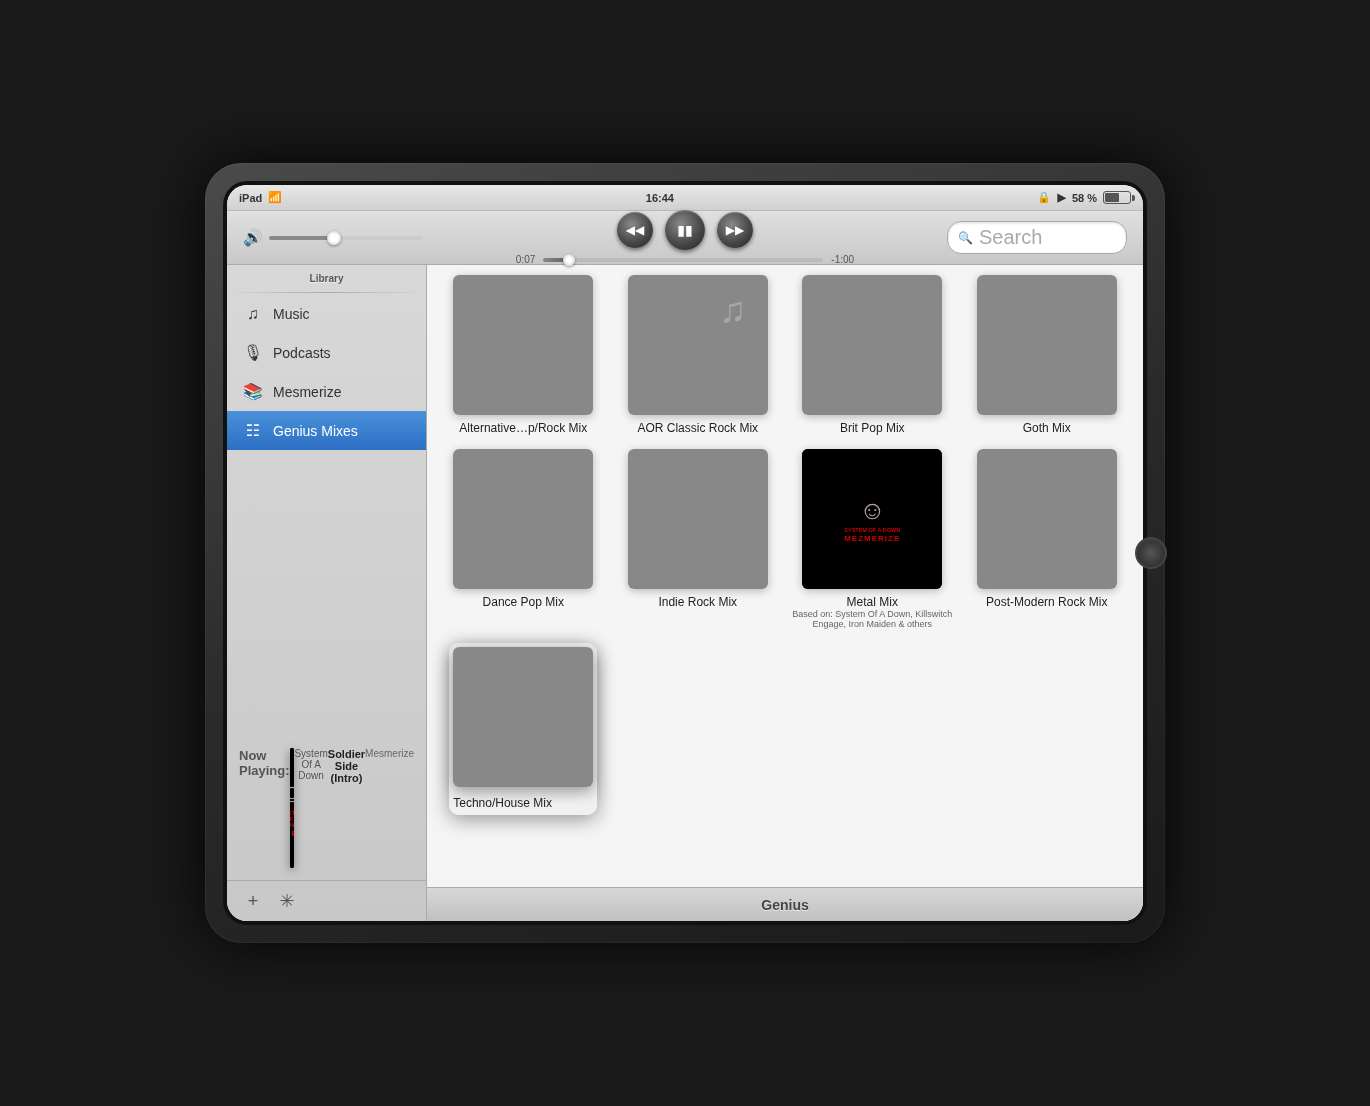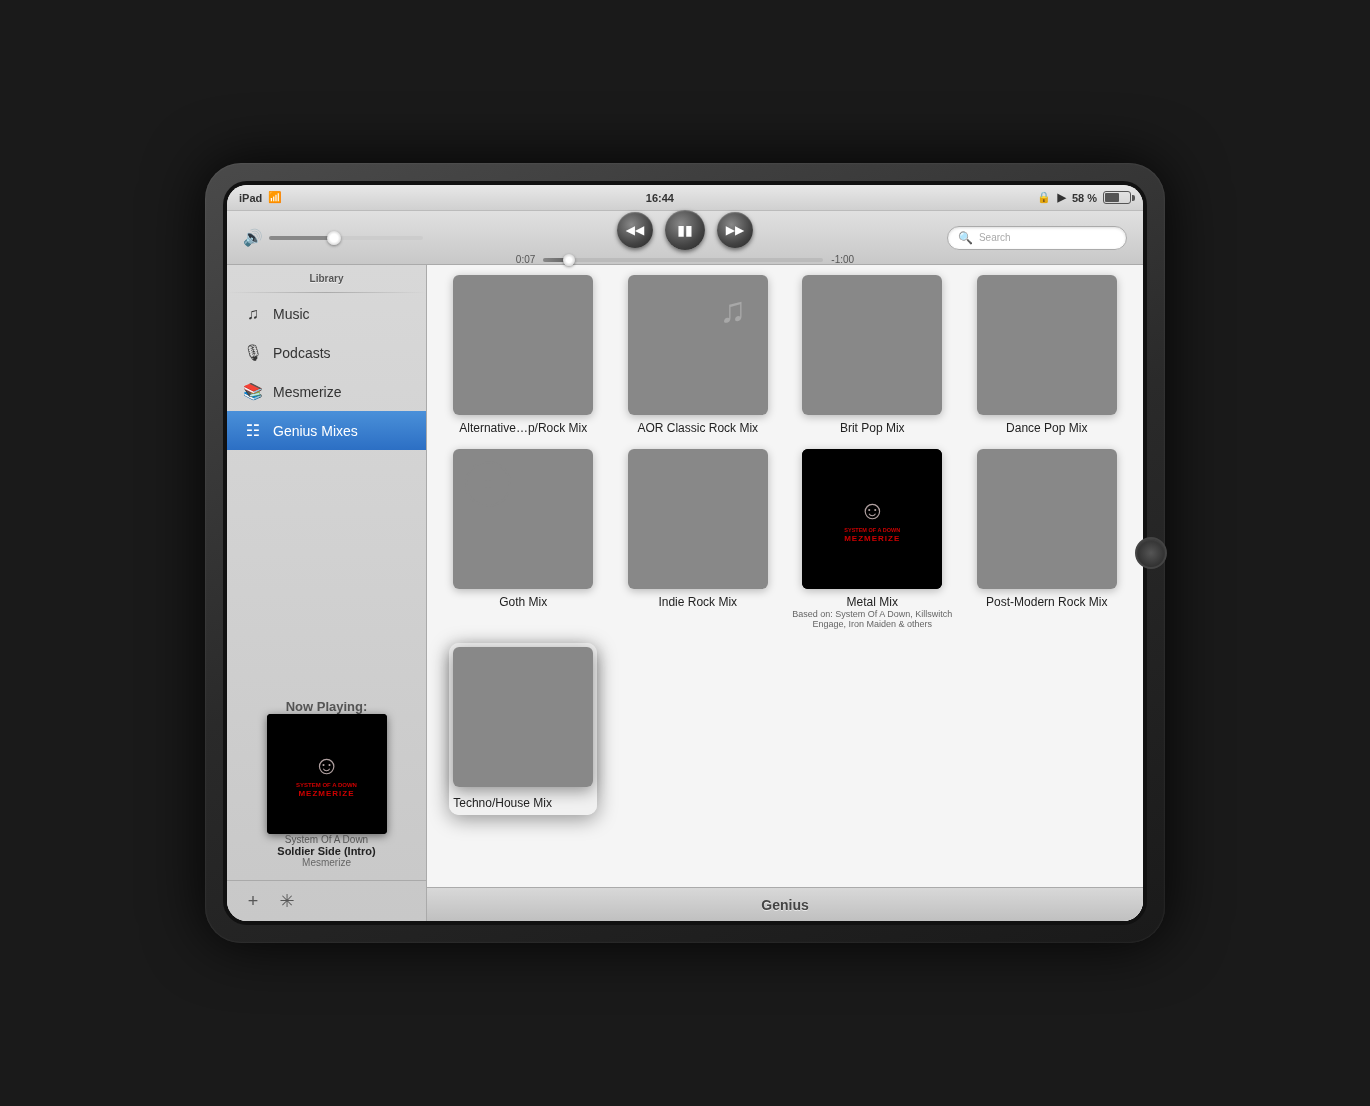--- a/index.html
+++ b/index.html
@@ -187,21 +187,21 @@
       align-items: center;
       background: #fff;
       border: 1px solid #aaa;
       border-radius: 14px;
       padding: 4px 10px;
       gap: 6px;
       width: 180px;
       box-shadow: inset 0 1px 3px rgba(0,0,0,0.15);
     }
     .search-icon { color: #999; font-size: 12px; }
-    .search-text { font-size: 10px; color: #aaa; }
+    .search-text { font-size: 20px; color: #aaa; }
 
     
     .main-content {
       display: flex;
       flex: 1;
       overflow: hidden;
     }
 
     
     .sidebar {
@@ -242,22 +242,21 @@
       font-size: 16px;
       width: 20px;
       text-align: center;
     }
     .sidebar-item-label { font-size: 14px; font-weight: 500; }
 
     .now-playing-section {
       margin-top: auto;
       padding: 12px;
       display: flex;
-      flex-direction: column;
-      align-items: center;
+      flex-direction: row;
       gap: 0;
     }
     .now-playing-label {
       font-size: 13px;
       color: #555;
       font-weight: 600;
     }
     .now-playing-art {
       width: 120px;
       height: 120px;
@@ -587,45 +586,45 @@
                   <div class="quadrant brit-q1"></div>
                   <div class="quadrant brit-q2"></div>
                   <div class="quadrant brit-q3"></div>
                   <div class="quadrant brit-q4"></div>
                 </div>
                 <span class="mix-label">Brit Pop Mix</span>
               </div>
 
               <div class="mix-item">
                 <div class="mix-art">
-                  <div class="quadrant dance-q1"></div>
-                  <div class="quadrant dance-q2"></div>
-                  <div class="quadrant dance-q3"></div>
-                  <div class="quadrant dance-q4"></div>
-                </div>
-                <span class="mix-label">Dance Pop Mix</span>
-              </div>
-
-              <div class="mix-item">
-                <div class="mix-art">
                   <div class="quadrant goth-q1" style="display:flex;align-items:center;justify-content:center;">
                     <svg width="50" height="50" viewBox="0 0 50 50">
                       <circle cx="25" cy="25" r="22" fill="none" stroke="#888" stroke-width="2"></circle>
                       <circle cx="25" cy="25" r="4" fill="#888"></circle>
                     </svg>
                   </div>
                   <div class="quadrant goth-q2"></div>
                   <div class="quadrant goth-q3"></div>
                   <div class="quadrant goth-q4"></div>
                 </div>
                 <span class="mix-label">Goth Mix</span>
               </div>
 
               <div class="mix-item">
                 <div class="mix-art">
+                  <div class="quadrant dance-q1"></div>
+                  <div class="quadrant dance-q2"></div>
+                  <div class="quadrant dance-q3"></div>
+                  <div class="quadrant dance-q4"></div>
+                </div>
+                <span class="mix-label">Dance Pop Mix</span>
+              </div>
+
+              <div class="mix-item">
+                <div class="mix-art">
                   <div class="quadrant indie-q1"></div>
                   <div class="quadrant indie-q2"></div>
                   <div class="quadrant indie-q3"></div>
                   <div class="quadrant indie-q4"></div>
                 </div>
                 <span class="mix-label">Indie Rock Mix</span>
               </div>
 
 
               <div class="mix-item">

